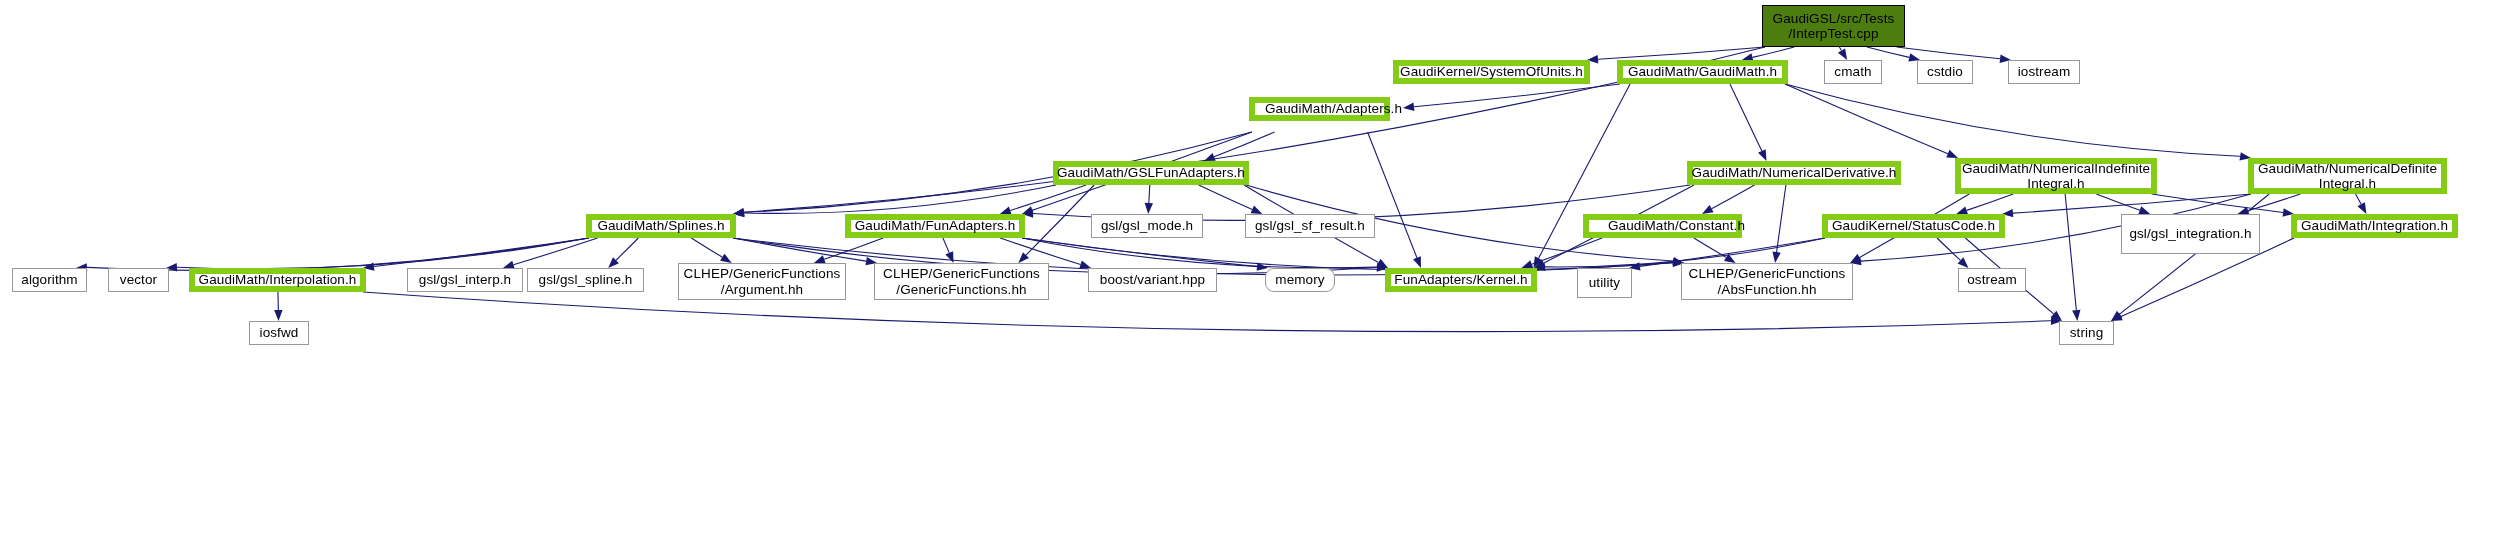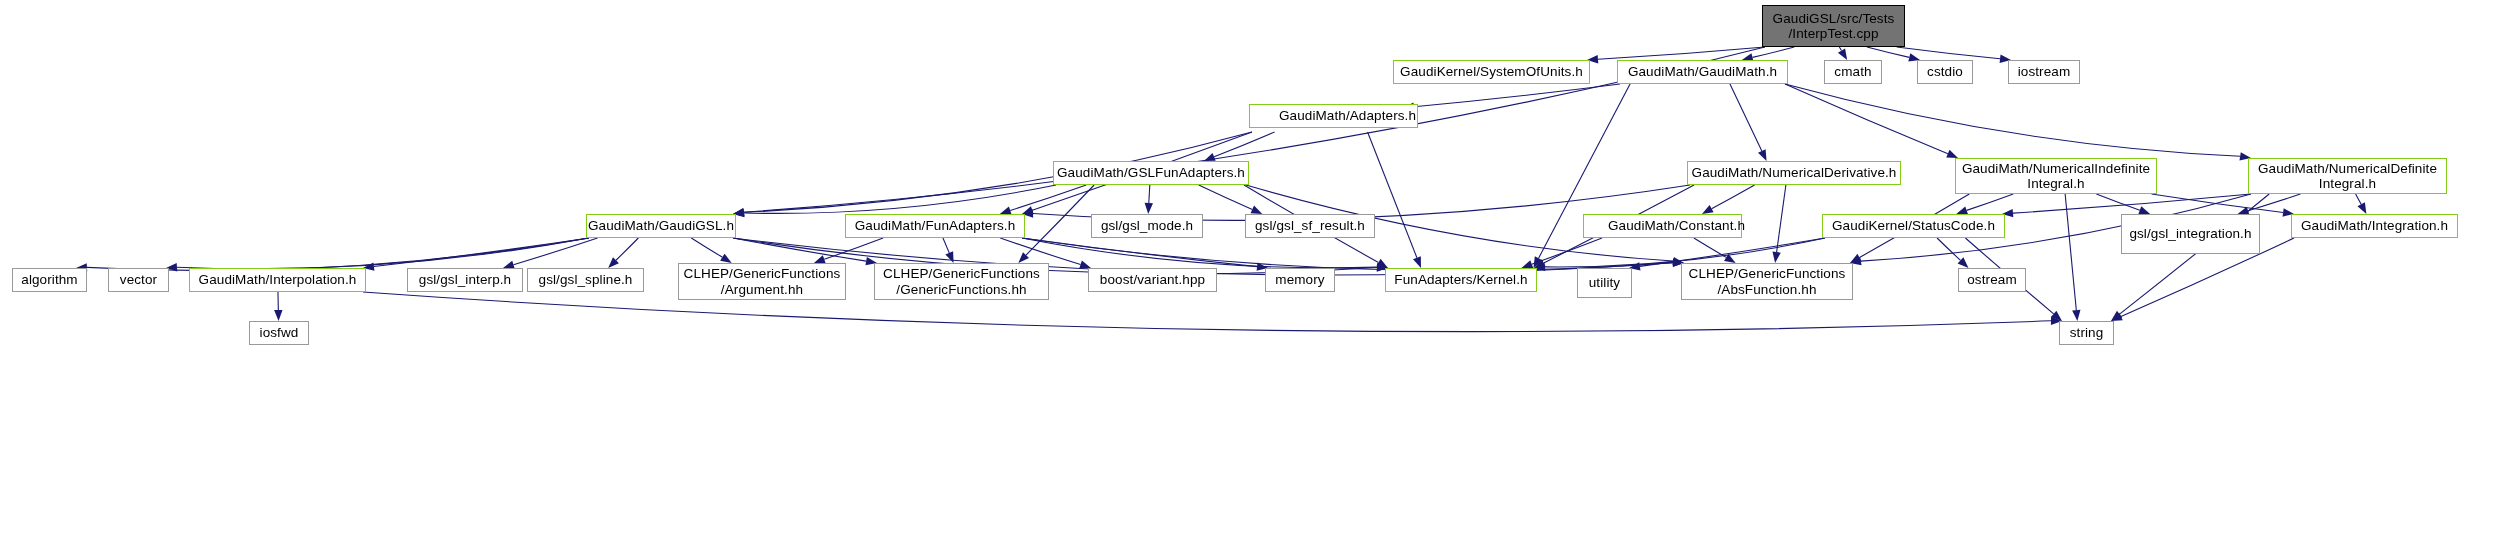--- a/index.html
+++ b/index.html
@@ -30,24 +30,24 @@
     line-height: 1.12;
     color: #000000;
     background: #ffffff;
     border: 1px solid #999999;
     font-size: 13.5px;
     white-space: pre;
     letter-spacing: 0.1px;
     z-index: 5;
   }
   .node.local {
-    border: 1px solid #84cc16;
+    border: 6px solid #84cc16;
   }
   .node.root {
-    background: #737373;
+    background: #4d7c0f;
     border: 1px solid #000000;
   }
   .edge-line {
     stroke: #191970;
     stroke-width: 1.1;
     fill: none;
   }
   .edge-head {
     fill: #191970;
     stroke: none;
@@ -180,46 +180,46 @@
       <polygon points="2111,321 2119.2829550640813,312.6314484284071 2122.752599542979,320.28138746019386" class="edge-head"></polygon>
     </svg>
   <div id="node-layer">
       <div class="node root" style="left: 1762px; top: 5px; width: 143px; height: 42px;">GaudiGSL/src/Tests
 /InterpTest.cpp</div>
       <div class="node local" style="left: 1393px; top: 60px; width: 197px; height: 24px;">GaudiKernel/SystemOfUnits.h</div>
       <div class="node local" style="left: 1617px; top: 60px; width: 171px; height: 24px;">GaudiMath/GaudiMath.h</div>
       <div class="node system" style="left: 1824px; top: 60px; width: 58px; height: 24px;">cmath</div>
       <div class="node system" style="left: 1917px; top: 60px; width: 56px; height: 24px;">cstdio</div>
       <div class="node system" style="left: 2008px; top: 60px; width: 72px; height: 24px;">iostream</div>
-      <div class="node local" style="left: 1249px; top: 104px; width: 169px; height: 24px; padding-left: 28px;">GaudiMath/Adapters.h</div>
+      <div class="node local" style="left: 1249px; top: 97px; width: 141px; height: 24px; padding-left: 28px;">GaudiMath/Adapters.h</div>
       <div class="node local" style="left: 1053px; top: 161px; width: 196px; height: 24px;">GaudiMath/GSLFunAdapters.h</div>
       <div class="node local" style="left: 1687px; top: 161px; width: 214px; height: 24px;">GaudiMath/NumericalDerivative.h</div>
       <div class="node local" style="left: 1955px; top: 158px; width: 202px; height: 36px;">GaudiMath/NumericalIndefinite
 Integral.h</div>
       <div class="node local" style="left: 2248px; top: 158px; width: 199px; height: 36px;">GaudiMath/NumericalDefinite
 Integral.h</div>
-      <div class="node local" style="left: 586px; top: 214px; width: 150px; height: 24px;">GaudiMath/GaudiGSL.h</div>
+      <div class="node local" style="left: 586px; top: 214px; width: 150px; height: 24px;">GaudiMath/Splines.h</div>
       <div class="node local" style="left: 845px; top: 214px; width: 180px; height: 24px;">GaudiMath/FunAdapters.h</div>
       <div class="node system" style="left: 1091px; top: 214px; width: 112px; height: 24px;">gsl/gsl_mode.h</div>
       <div class="node system" style="left: 1245px; top: 214px; width: 130px; height: 24px;">gsl/gsl_sf_result.h</div>
       <div class="node local" style="left: 1583px; top: 214px; width: 159px; height: 24px; padding-left: 28px;">GaudiMath/Constant.h</div>
       <div class="node local" style="left: 1822px; top: 214px; width: 183px; height: 24px;">GaudiKernel/StatusCode.h</div>
       <div class="node system" style="left: 2121px; top: 214px; width: 139px; height: 40px;">gsl/gsl_integration.h</div>
       <div class="node local" style="left: 2291px; top: 214px; width: 167px; height: 24px;">GaudiMath/Integration.h</div>
       <div class="node system" style="left: 12px; top: 268px; width: 75px; height: 24px;">algorithm</div>
       <div class="node system" style="left: 108px; top: 268px; width: 61px; height: 24px;">vector</div>
       <div class="node local" style="left: 189px; top: 268px; width: 177px; height: 24px;">GaudiMath/Interpolation.h</div>
       <div class="node system" style="left: 393px; top: 268px; width: 116px; height: 24px; margin-left: 14px;">gsl/gsl_interp.h</div>
       <div class="node system" style="left: 527px; top: 268px; width: 117px; height: 24px;">gsl/gsl_spline.h</div>
       <div class="node system" style="left: 678px; top: 263px; width: 168px; height: 37px;">CLHEP/GenericFunctions
 /Argument.hh</div>
       <div class="node system" style="left: 874px; top: 263px; width: 175px; height: 37px;">CLHEP/GenericFunctions
 /GenericFunctions.hh</div>
       <div class="node system" style="left: 1088px; top: 268px; width: 129px; height: 24px;">boost/variant.hpp</div>
-      <div class="node system" style="left: 1265px; top: 268px; width: 70px; height: 24px;">memory</div>
+      <div class="node system" style="left: 1265px; top: 268px; width: 70px; height: 24px; border-radius: 9px;">memory</div>
       <div class="node local" style="left: 1385px; top: 268px; width: 152px; height: 24px;">FunAdapters/Kernel.h</div>
       <div class="node system" style="left: 1577px; top: 268px; width: 55px; height: 30px;">utility</div>
       <div class="node system" style="left: 1681px; top: 263px; width: 172px; height: 37px;">CLHEP/GenericFunctions
 /AbsFunction.hh</div>
       <div class="node system" style="left: 1958px; top: 268px; width: 68px; height: 24px;">ostream</div>
       <div class="node system" style="left: 249px; top: 321px; width: 60px; height: 24px;">iosfwd</div>
       <div class="node system" style="left: 2059px; top: 321px; width: 55px; height: 24px;">string</div>
     </div>
 </div>
 

